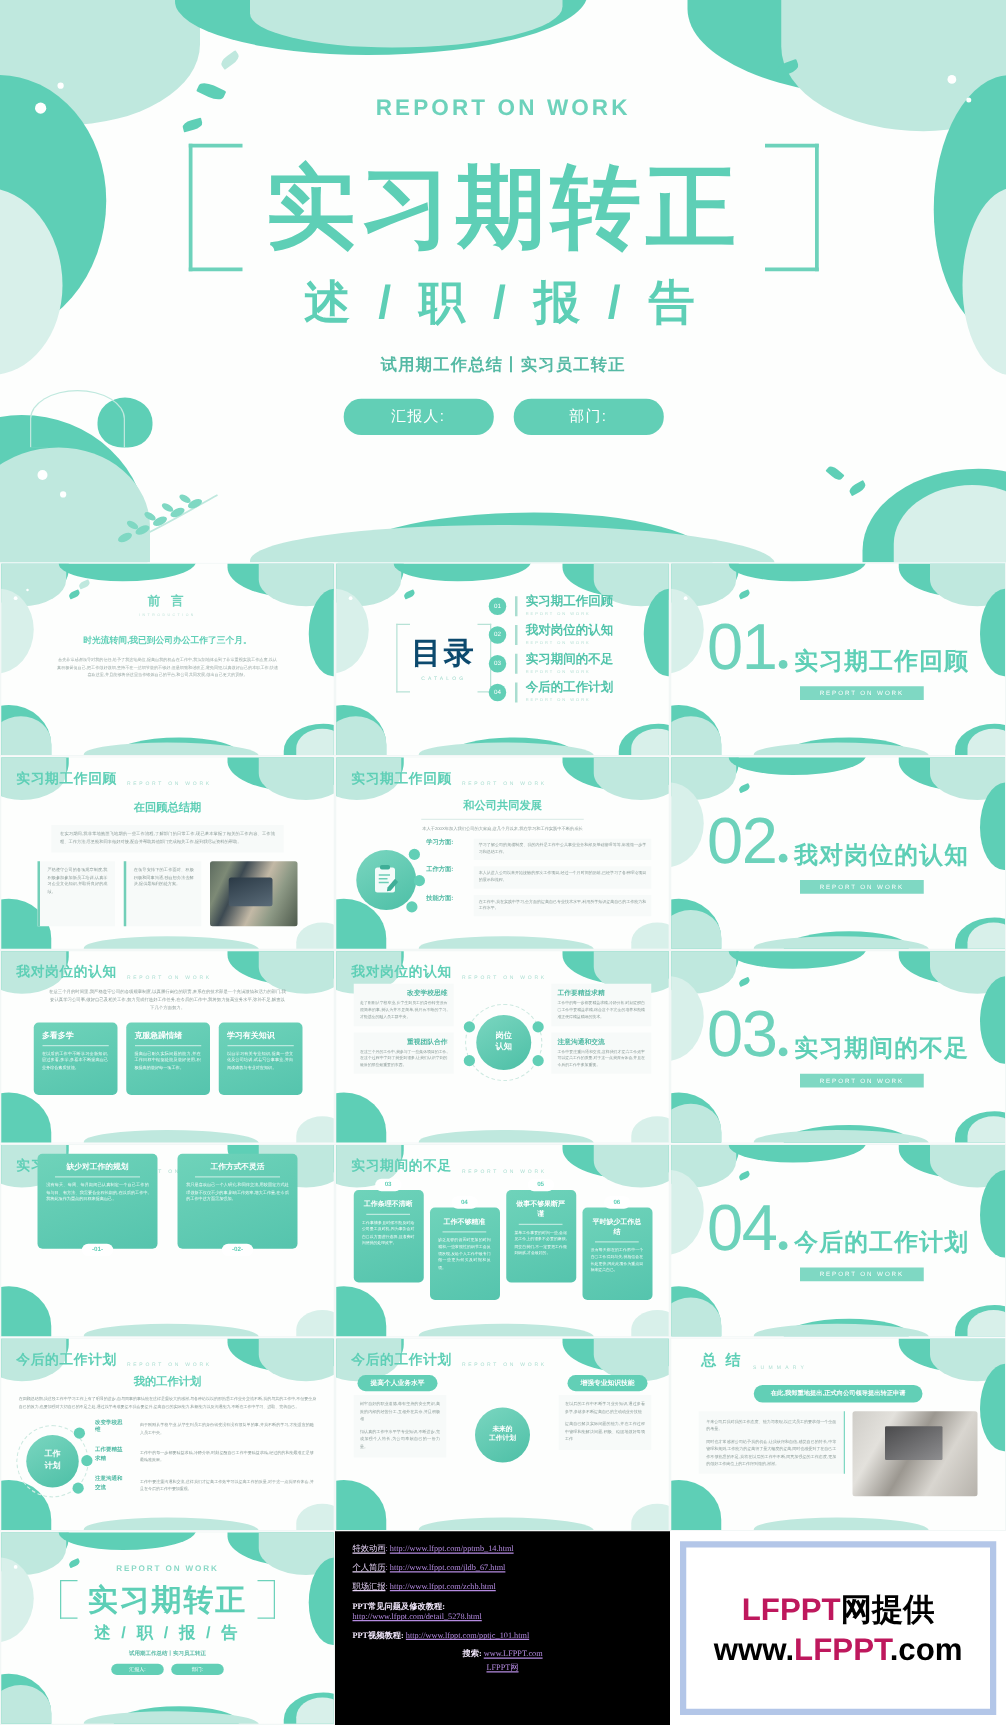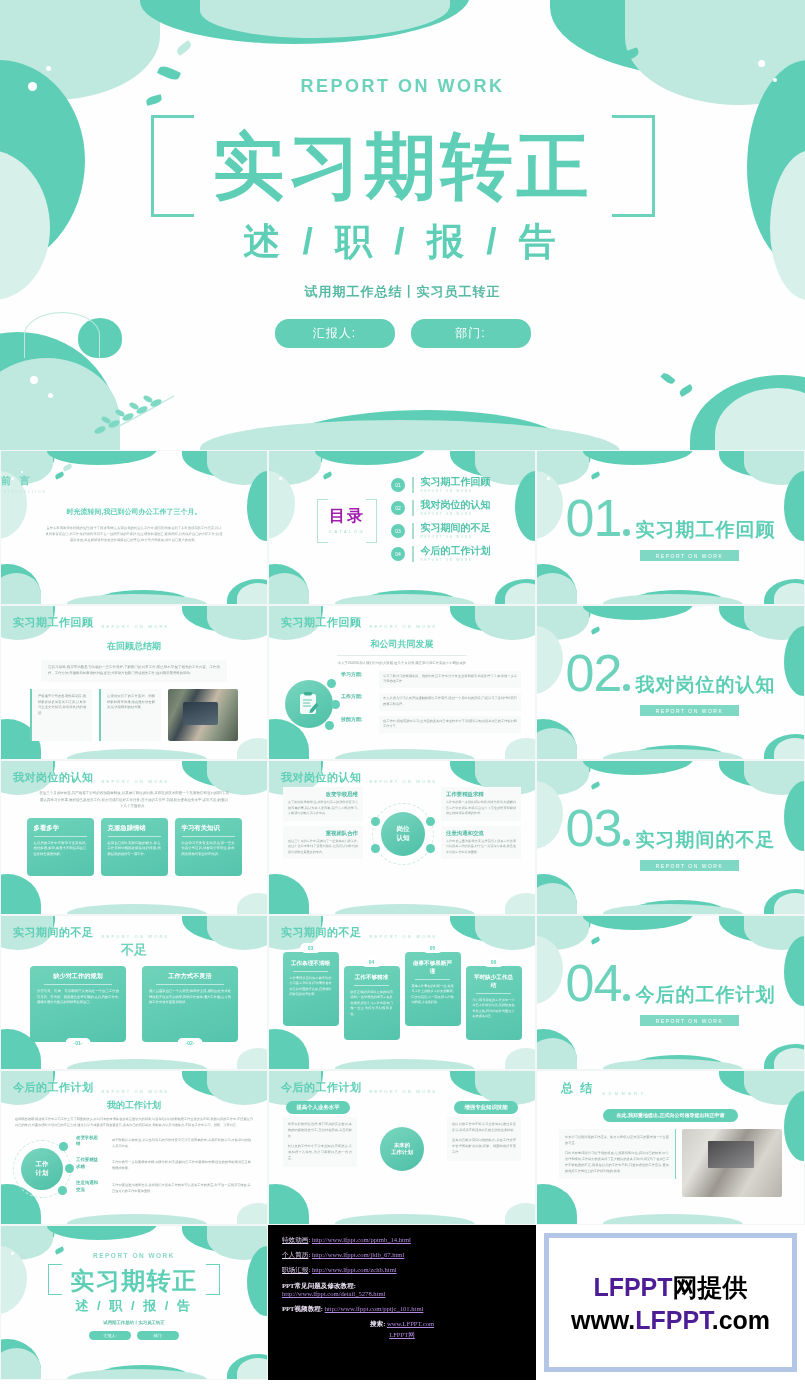--- a/index.html
+++ b/index.html
@@ -164,21 +164,21 @@
 
   
   .cat-left { position:absolute; left:48px; top:48px; text-align:center; }
   .cat-left .frame { position:relative; padding:7px 12px; }
   .cat-left .frame::before, .cat-left .frame::after {
     content:""; position:absolute; top:0; width:10px; height:100%;
     border:1px solid #b7e2d6;
   }
   .cat-left .frame::before { left:0; border-right:none; }
   .cat-left .frame::after  { right:0; border-left:none; }
-  .cat-zh { font-size:16px; font-weight:bold; color:#a21caf; letter-spacing:2px; }
+  .cat-zh { font-size:24px; font-weight:bold; color:#0c4a6e; letter-spacing:2px; }
   .cat-en { font-size:4px; color:#9ed9cb; letter-spacing:2.5px; margin-top:2px; }
   .cat-list { position:absolute; left:122px; top:26px; }
   .cat-item { display:flex; align-items:center; gap:7px; margin-bottom:7px; }
   .cat-badge {
     width:14px; height:14px; border-radius:50%; background:#62cfb6;
     color:#fff; font-size:5px; display:flex; align-items:center; justify-content:center;
   }
   .cat-bar { width:1.5px; height:16px; background:#a9ddd0; }
   .cat-tzh { font-size:10px; font-weight:bold; color:#52c4ab; line-height:1; }
   .cat-ten { font-size:3.2px; color:#b4dfd4; letter-spacing:1.6px; margin-top:2px; }
@@ -266,21 +266,21 @@
     height:155px; background:#ffffff; display:flex;
     align-items:center; justify-content:center; padding:8px;
   }
   .brand-box {
     width:100%; height:100%; border:5px solid #b3c6e8; background:#ffffff;
     display:flex; flex-direction:column; align-items:center; justify-content:center;
     gap:2px;
   }
   .brand-l1 { font-size:25px; font-weight:bold; color:#000000; letter-spacing:0px; }
   .brand-l2 { font-size:25px; font-weight:bold; color:#000000; }
-  .rd { color:#4c1d95; }
+  .rd { color:#be185d; }
 </style>
 </head>
 <body>
 
 <div class="hero">
   <div class="blob h-b1"></div>
   <div class="blob h-b2"></div>
   <div class="blob h-b3"></div>
   <div class="blob h-b3b"></div>
   <div class="blob h-b4"></div>
@@ -357,21 +357,21 @@
         <div class="m-bl2"></div>
         <div class="m-bm"></div>
         <div class="m-bm2"></div>
       <div class="m-br"></div>
         <div class="m-br2"></div>
       <div class="m-dot" style="width:3px;height:3px;left:10px;top:26px;"></div>
       <div class="m-dot" style="width:2px;height:2px;left:20px;top:20px;"></div>
       <div class="m-leaf" style="left:54px;top:22px;"></div>
       <div class="m-leaf" style="left:62px;top:14px;background:#bfe8de;"></div>
       <div class="inner">
-        <div style="margin-top:23px;">
+        <div style="text-align:center;margin-top:23px;">
           <div style="font-size:10px;font-weight:bold;color:#6dd2bb;letter-spacing:3px;">前 言</div>
           <div style="font-size:2.8px;color:#bfe3d9;letter-spacing:2px;margin-top:2px;">INTRODUCTION</div>
         </div>
         <div style="text-align:center;margin-top:13px;font-size:7px;font-weight:bold;color:#5ecfb6;">时光流转间,我已到公司办公工作了三个月。</div>
         <div style="margin:8px 44px 0;font-size:3.3px;color:#97a6a3;line-height:1.85;text-align:center;">首先非常感谢领导对我的信任,给予了我这笔岗位,提高自我的机会在工作中,我深刻地体会到了非常重视实践工作态度,以认真积极督促自己,把工作做好做细,坚持不在一丝细节做的不够好,但是细致和谐改正,避免同犯,以真做好自己的本职工作,快速喜欢这里,并且能够将所这里当作锻炼自己的平台,和公司共同发展,做出自己更大的贡献。</div>
       </div>
     </div>
   </div>
 
   <div class="cell">
@@ -697,21 +697,20 @@
         <div class="m-tr"></div>
         <div class="m-tr2"></div>
       <div class="m-bl"></div>
         <div class="m-bm2"></div>
         <div class="m-br2"></div>
       <div class="inner">
         <div class="s-head">
           <div class="zh">实习期间的不足</div>
           <div class="en">REPORT ON WORK</div>
         </div>
-        <div style="text-align:center;margin-top:25px;font-size:13px;font-weight:bold;color:#6dd2bb;">不足</div>
         <div class="card-row" style="margin-top:7px;gap:16px;">
           <div class="gcard" style="width:96px;height:76px;position:relative;">
             <div class="t" style="font-size:6.2px;">缺少对工作的规划</div>
             <div class="hr" style="width:82%;"></div>
             <div class="d">没有每天、每周、每月期间已认真制定一个自己工作的每与目、有方法、我需要合全程长期的,在以后的工作中,我将此项作为重点的目标来提高自己。</div>
             <div class="num-badge" style="position:absolute;left:50%;transform:translateX(-50%);bottom:-6px;">-01-</div>
           </div>
           <div class="gcard" style="width:96px;height:76px;position:relative;">
             <div class="t" style="font-size:6.2px;">工作方式不灵活</div>
             <div class="hr" style="width:82%;"></div>

